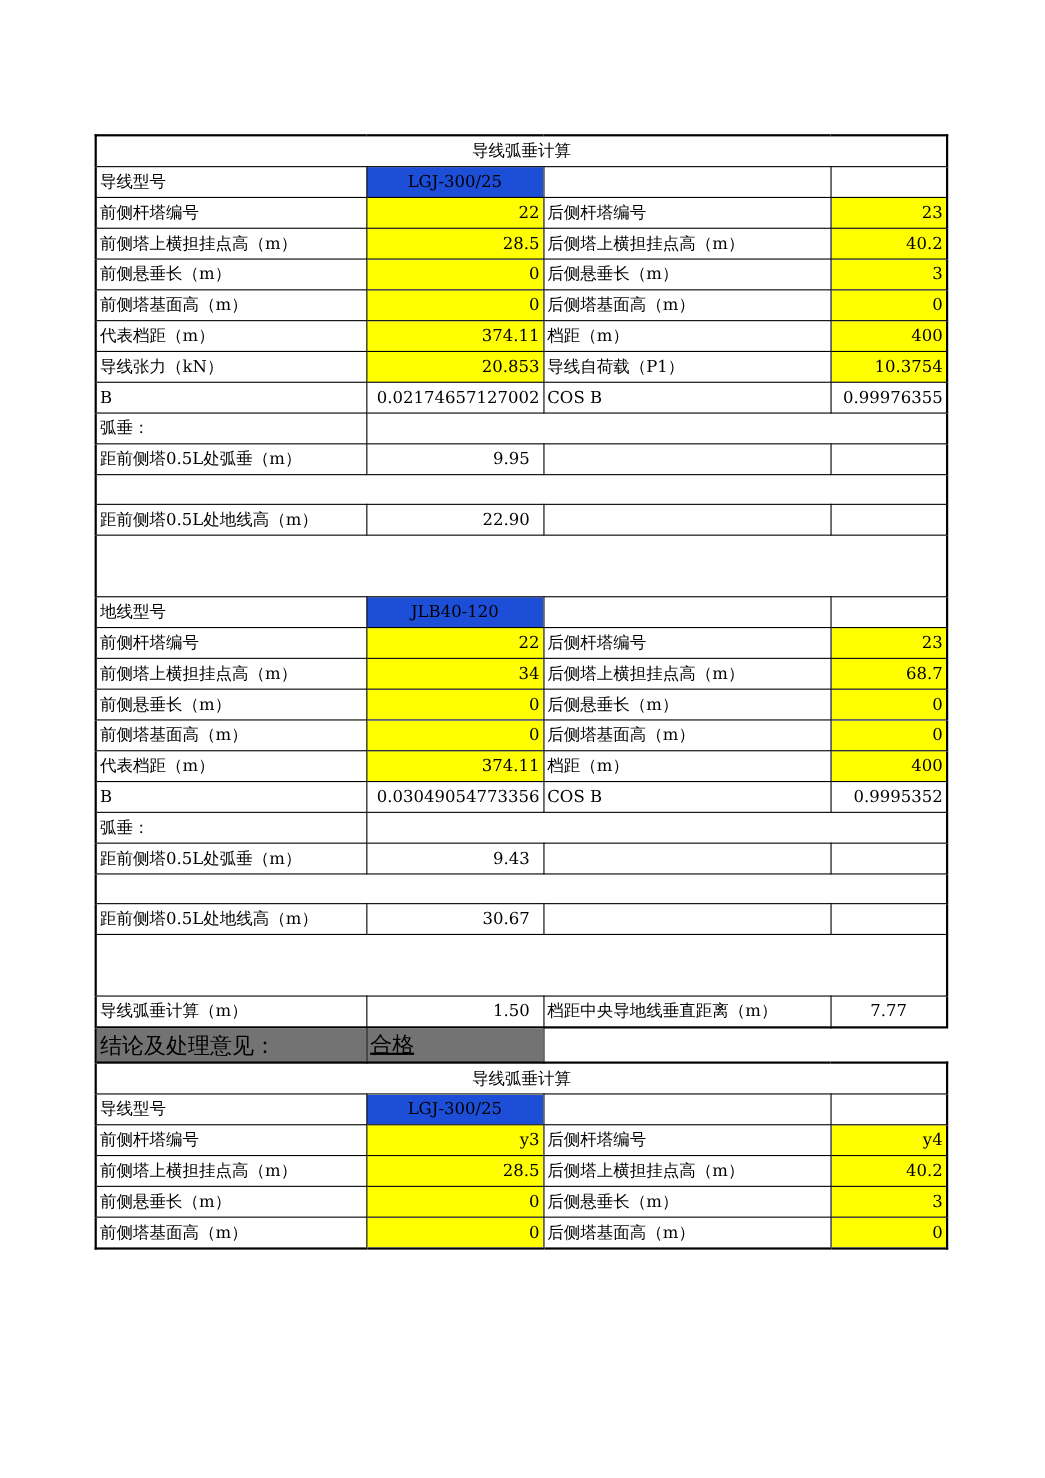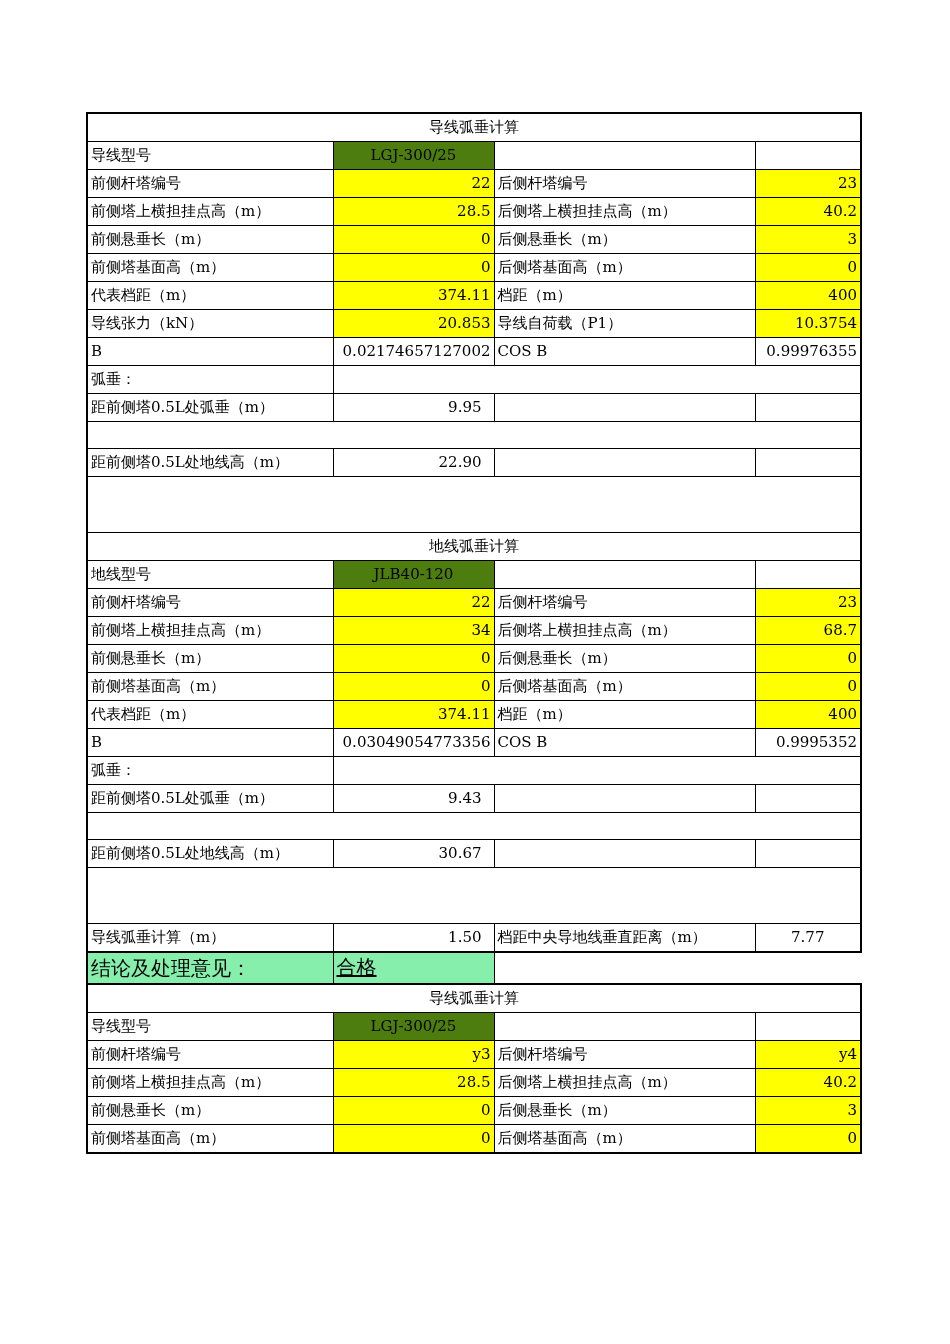--- a/index.html
+++ b/index.html
@@ -1,27 +1,27 @@
 <!DOCTYPE html>
 <html><head>
 <meta charset="utf-8">
 <style>
   html, body { margin: 0; padding: 0; background: #ffffff; }
   body { width: 950px; height: 1344px; position: relative; overflow: hidden;
          font-family: "DejaVu Serif", "Liberation Serif", serif; color: #000; }
-  .sheet { position: absolute; left: 86px; top: 112px; width: 756px; }
+  .sheet { position: absolute; left: 86px; top: 122px; width: 756px; }
   table { border-collapse: collapse; table-layout: fixed; width: 774px; }
   col.c1 { width: 246px; } col.c2 { width: 161px; } col.c3 { width: 261px; } col.c4 { width: 106px; }
   td { height: 27px; padding: 0 3px; border: 1px solid #000; font-size: 15px;
        white-space: nowrap; overflow: hidden; box-sizing: border-box; line-height: 27px; }
   td.num { text-align: right; }
   td.ctr { text-align: center; }
   td.yel { background: #ffff00; margin-left: 24px; }
-  td.pink { background: #4d7c0f; }
-  td.cyan { background: #86efac; }
+  td.pink { background: #1d4ed8; }
+  td.cyan { background: #737373; }
   td.title { text-align: center; }
   tr.tall td { height: 56px; }
   .blk { border: 2px solid #000; }
   .blk td:first-child { border-left: 2px solid #000; }
   .blk td:last-child { border-right: 2px solid #000; }
   tr.top td { border-top: 2px solid #000; }
   tr.bot td { border-bottom: 2px solid #000; }
   td.big { font-size: 20px; }
   td.nob { border-right: none; border-top: none; border-bottom: none; background: #fff; }
 </style>
@@ -106,23 +106,20 @@
       <td>距前侧塔0.5L处地线高（m）</td>
       <td class="num" style="padding-right:12px">22.90</td>
       <td></td>
       <td></td>
     </tr>
     <tr class="tall">
       <td colspan="4"></td>
     </tr>
 
     <tr>
-      <td colspan="4" class="title">地线弧垂计算</td>
-    </tr>
-    <tr>
       <td>地线型号</td>
       <td class="pink ctr">JLB40-120</td>
       <td></td>
       <td></td>
     </tr>
     <tr>
       <td>前侧杆塔编号</td>
       <td class="yel num">22</td>
       <td>后侧杆塔编号</td>
       <td class="yel num">23</td>

